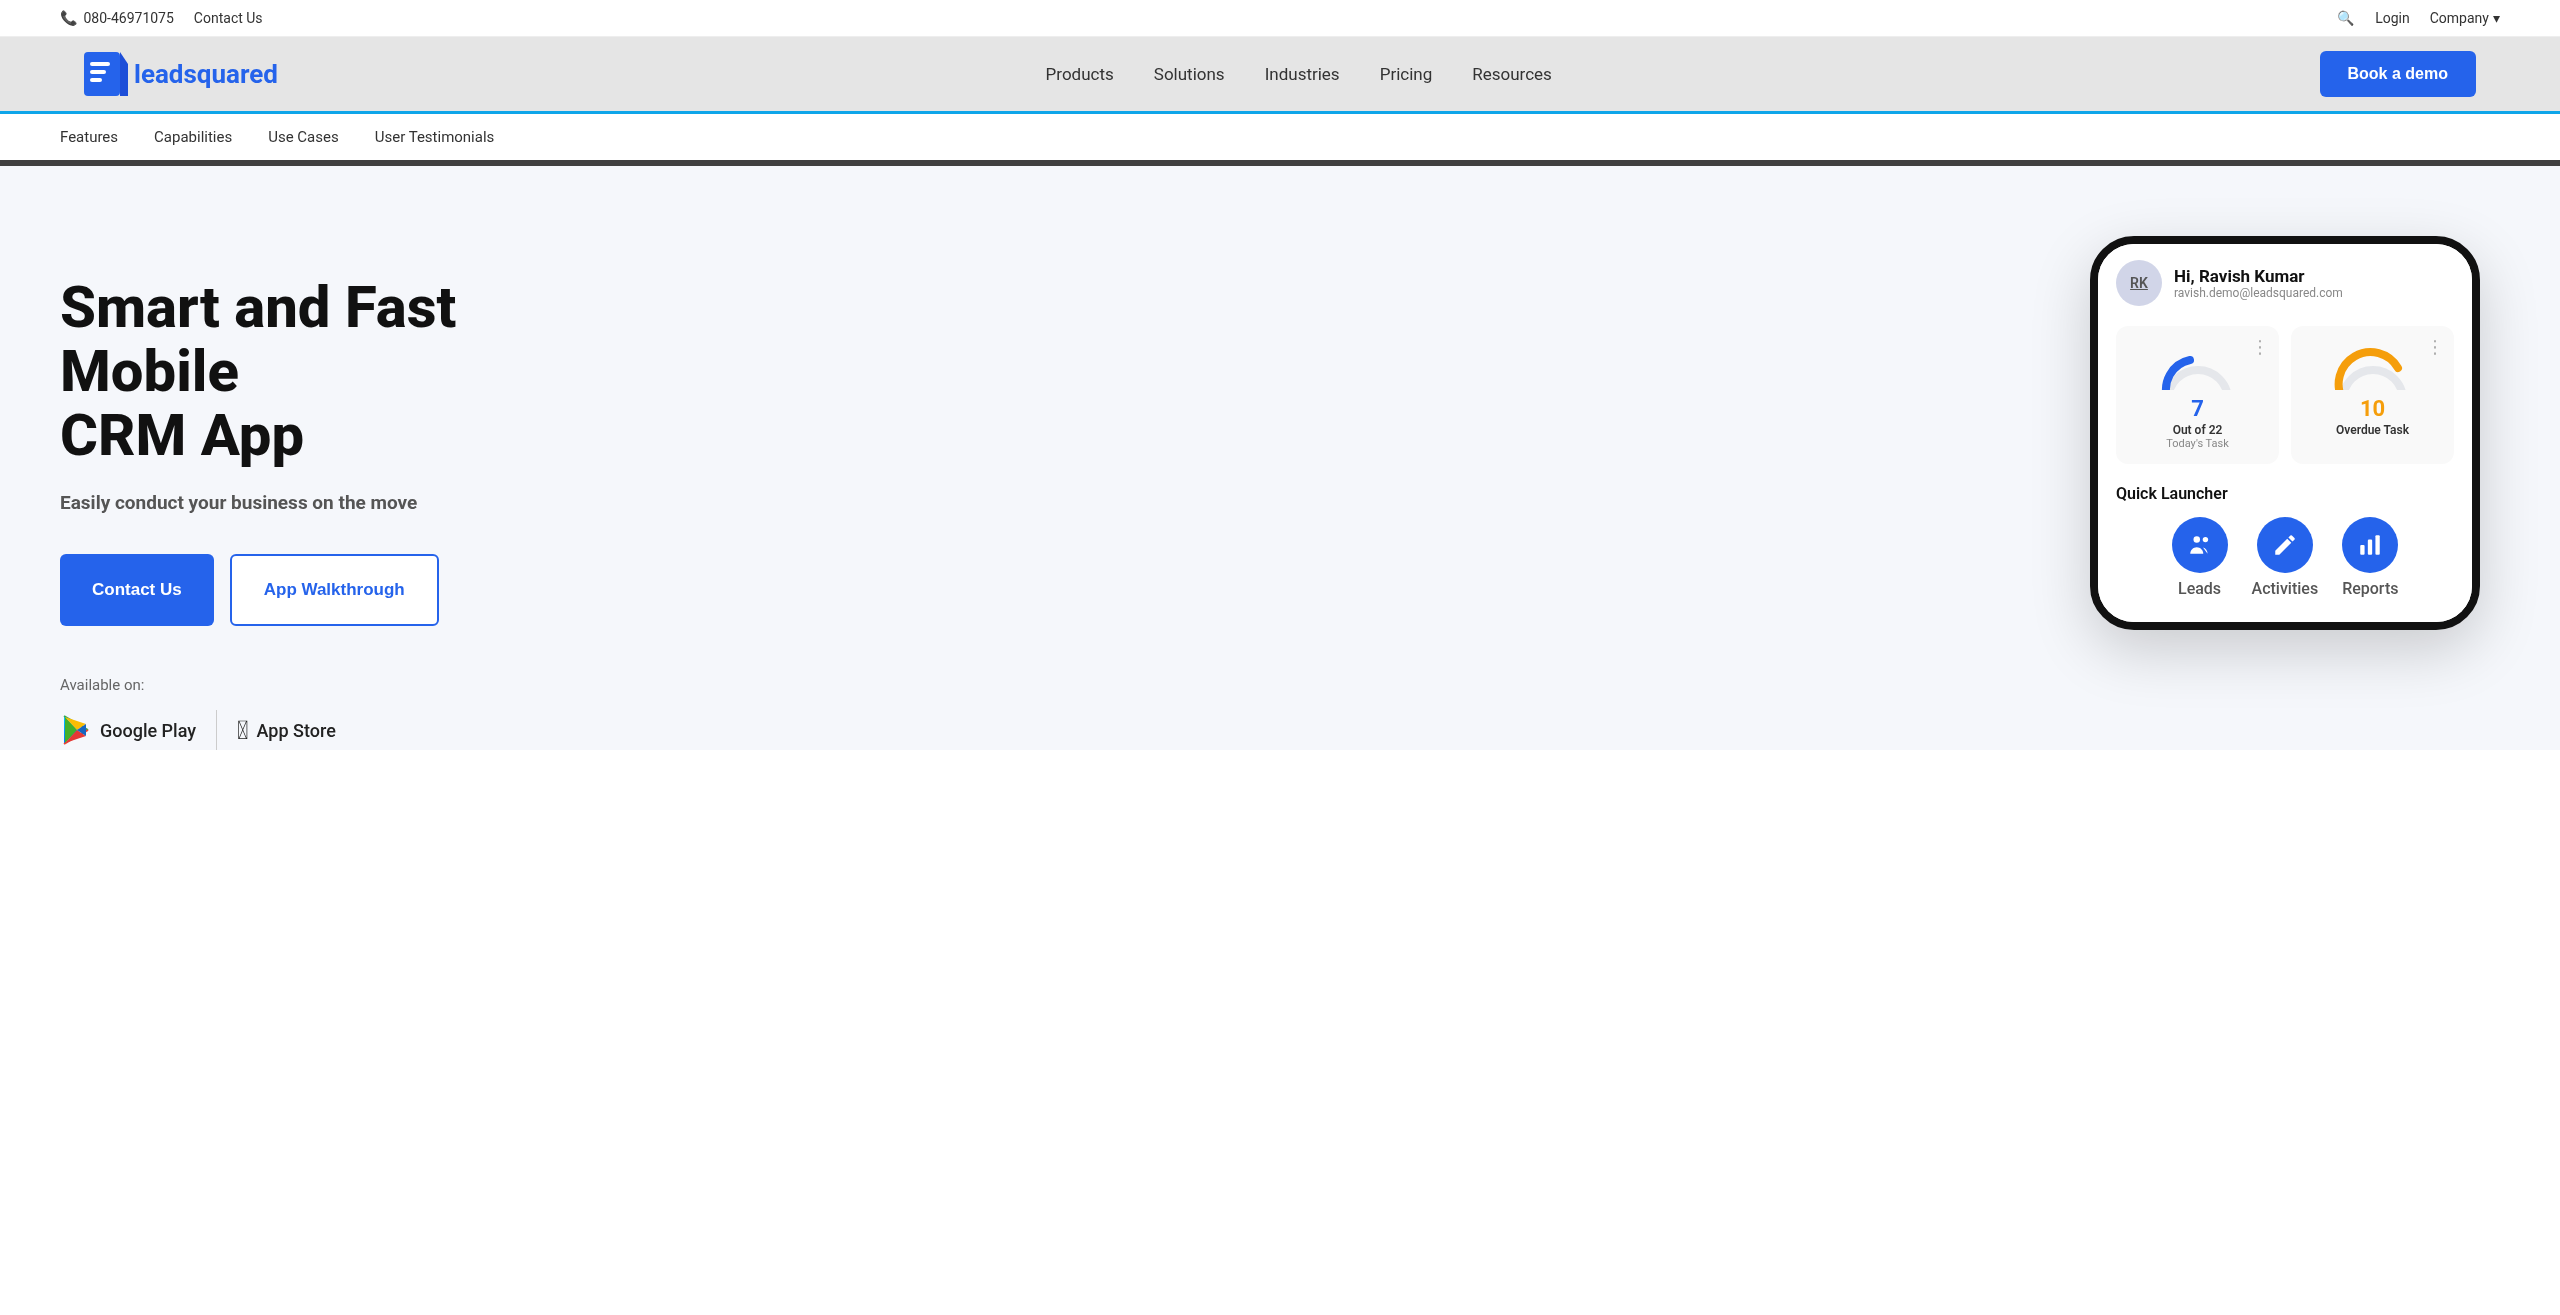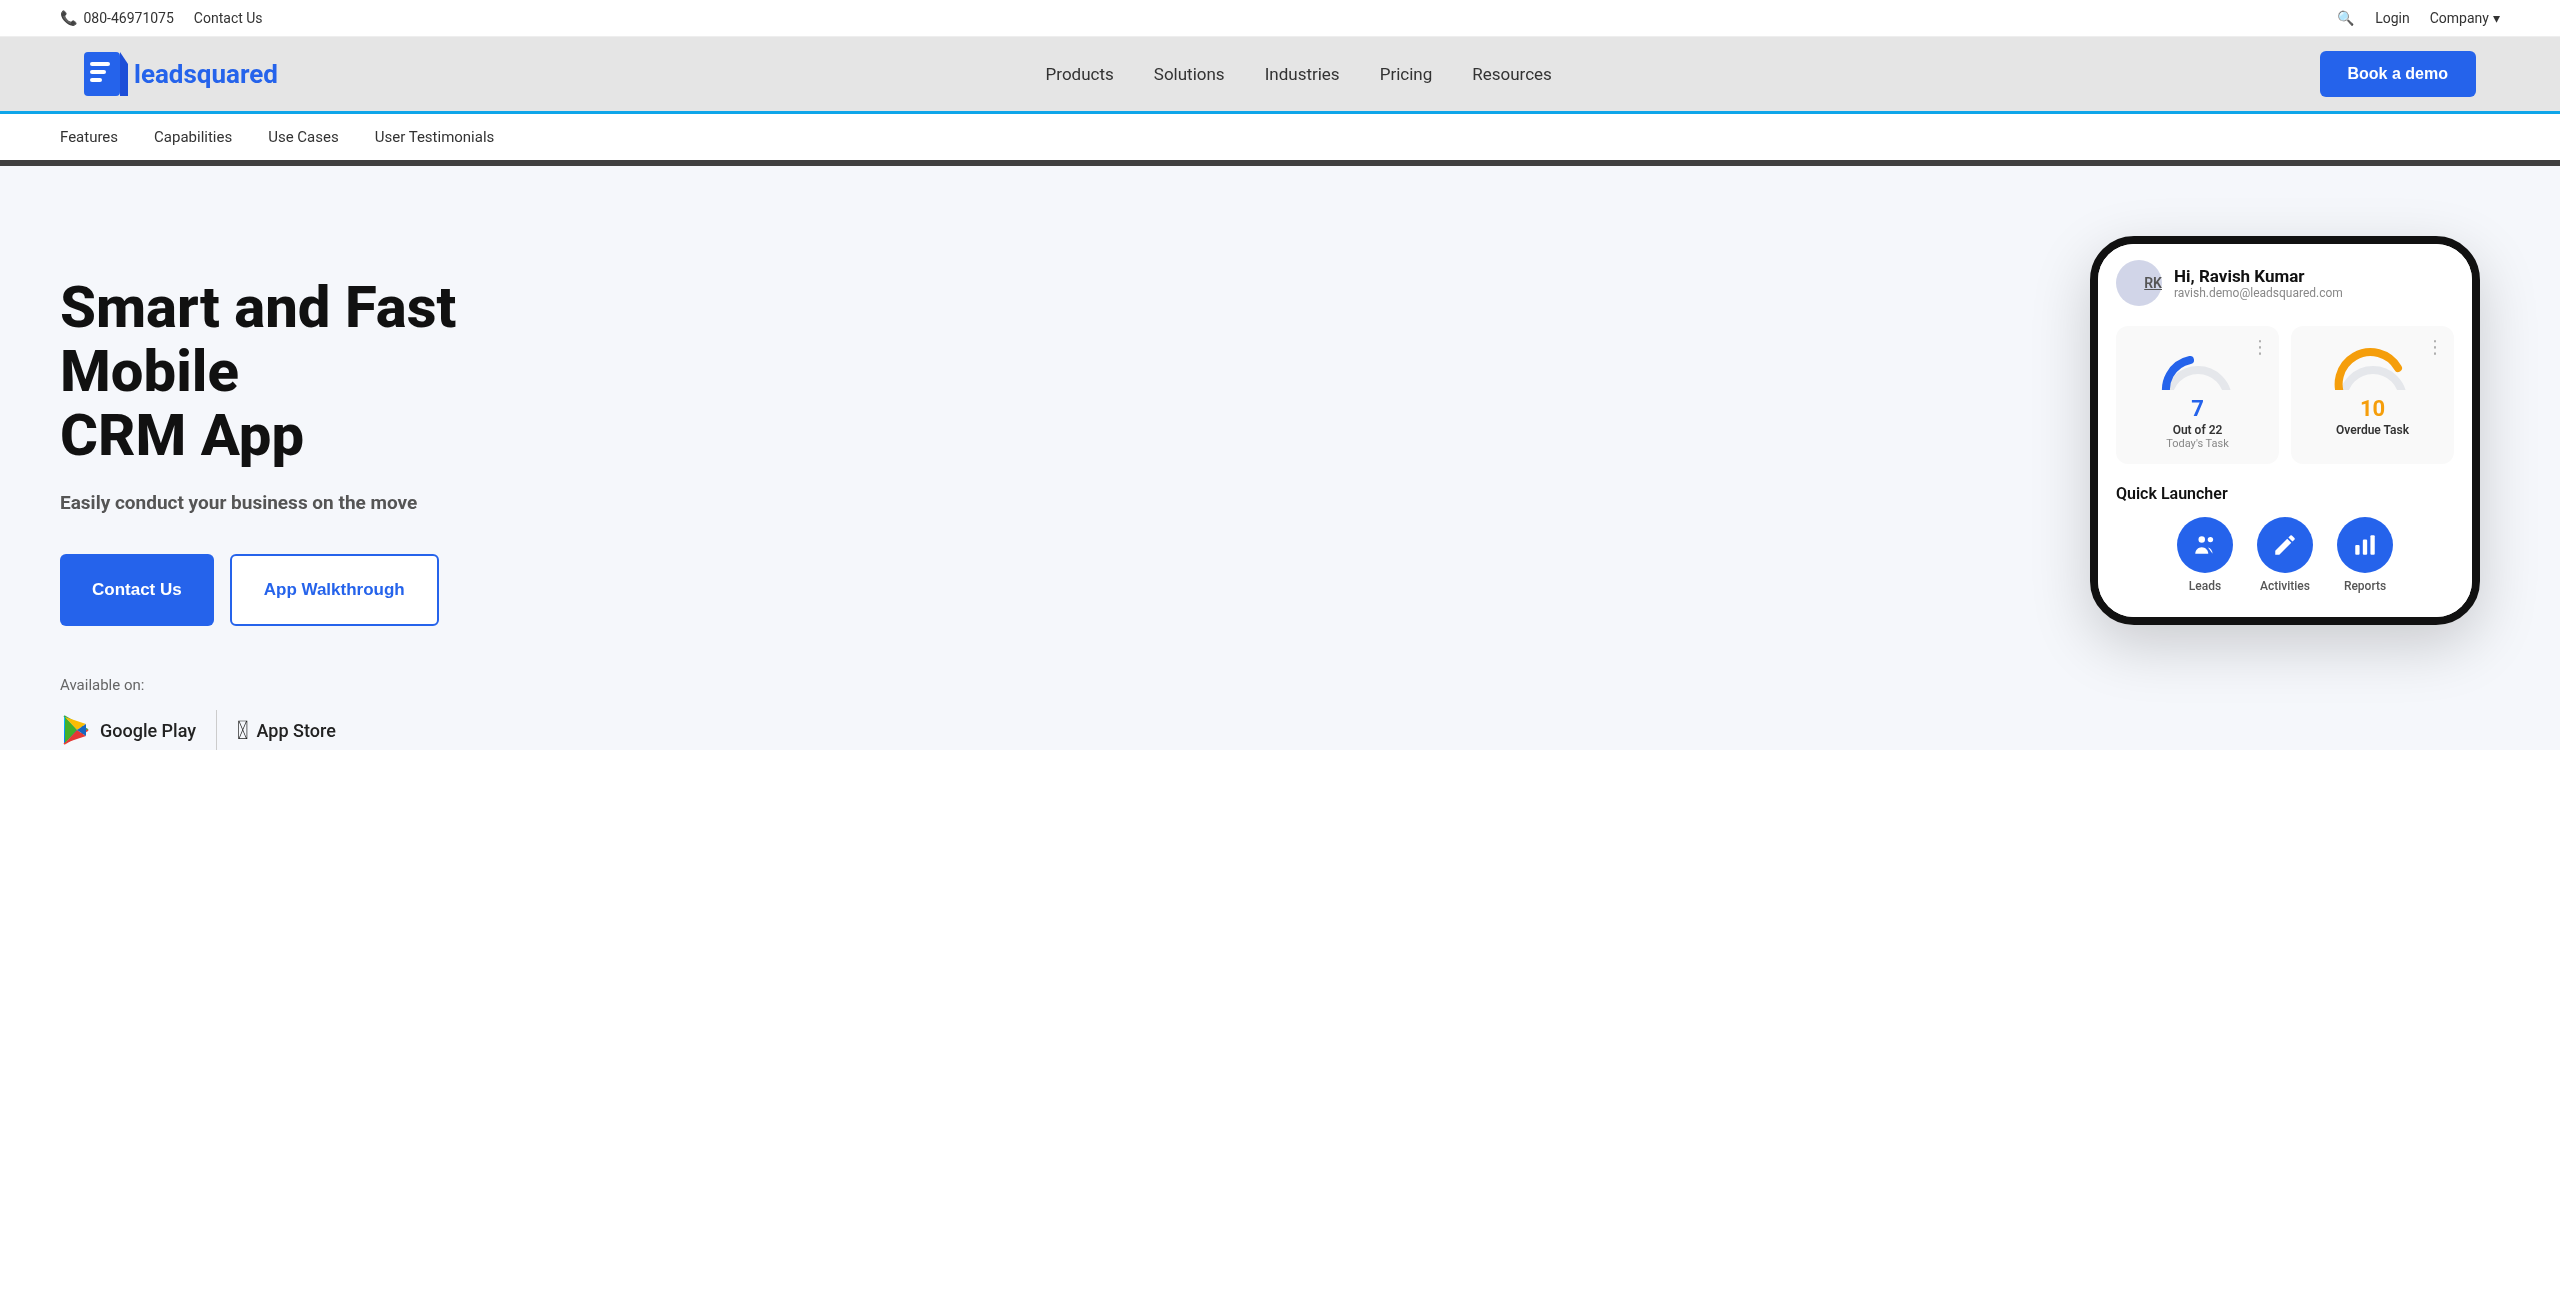--- a/index.html
+++ b/index.html
@@ -99,21 +99,21 @@
     .battery-icon { font-size: 14px; margin-left: 4px; }
 
     .phone-content { padding: 16px 18px 24px 18px; background: #fff; }
 
     
     .user-greeting {
       display: flex; align-items: center; gap: 12px; margin-bottom: 20px;
     }
     .avatar-circle {
       width: 46px; height: 46px; border-radius: 50%; background: #d1d5e8;
-      display: flex; align-items: center; justify-content: flex-end;
+      display: flex; align-items: center; justify-content: center;
       font-size: 14px; font-weight: 600; color: #555; flex-shrink: 0; text-decoration: underline;
     }
     .greeting-text h3 { font-size: 17px; font-weight: 700; color: #111; }
     .greeting-text p { font-size: 12px; color: #888; }
 
     
     .task-cards { display: flex; gap: 12px; margin-bottom: 20px; }
     .task-card {
       flex: 1; background: #f9f9f9; border-radius: 12px; padding: 14px;
       display: flex; flex-direction: column; align-items: center; position: relative;
@@ -129,21 +129,21 @@
     .task-sublabel { font-size: 11px; color: #888; text-align: center; }
 
     
     .quick-launcher-title { font-size: 16px; font-weight: 600; color: #111; margin-bottom: 14px; }
     .launcher-icons { display: flex; gap: 24px; justify-content: center; }
     .launcher-item { display: flex; flex-direction: column; align-items: center; gap: 6px; cursor: pointer; }
     .launcher-circle {
       width: 56px; height: 56px; border-radius: 50%; background: #2563eb;
       display: flex; align-items: center; justify-content: center; font-size: 22px; color: #fff;
     }
-    .launcher-label { font-size: 12px; color: #555; font-weight: 500; }
+    .launcher-label { font-size: 16px; color: #555; font-weight: 500; }
     .apple-icon { font-size: 26px; }
   </style>
 </head>
 <body>
 
 <div class="top-bar">
   <div class="top-bar-left">
     <div class="phone">
       <span>📞</span>
       <span>080-46971075</span>

